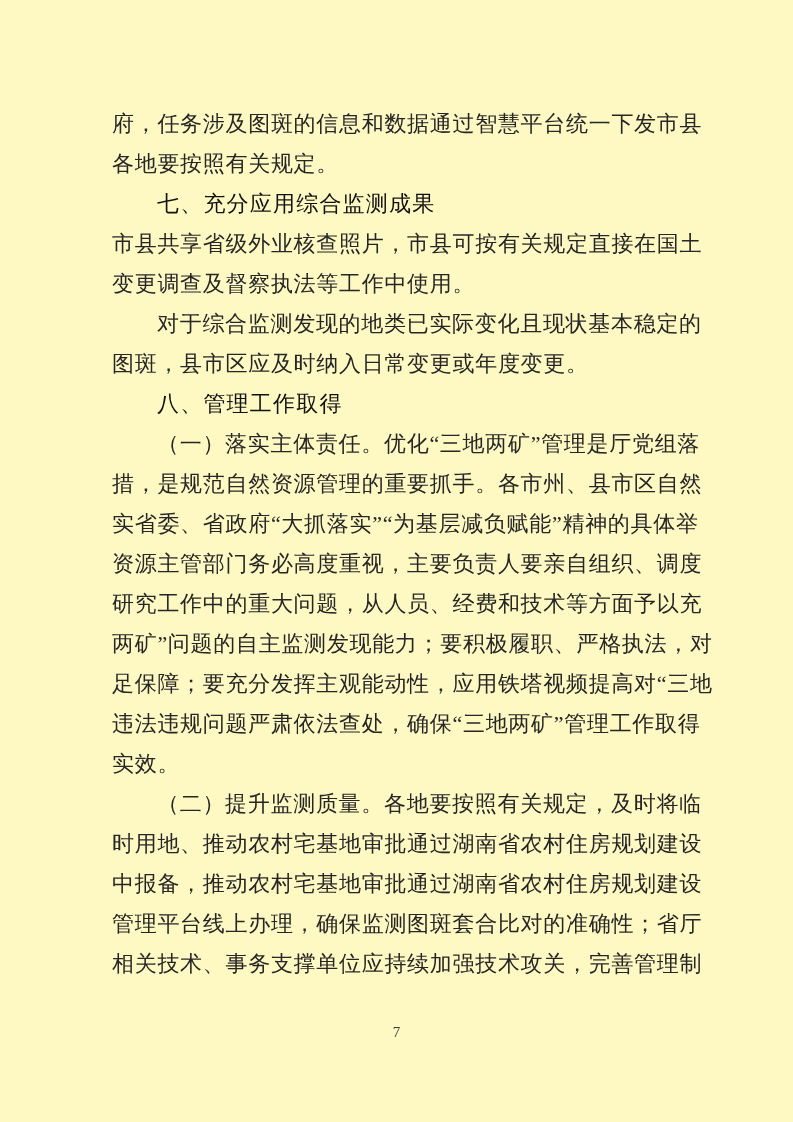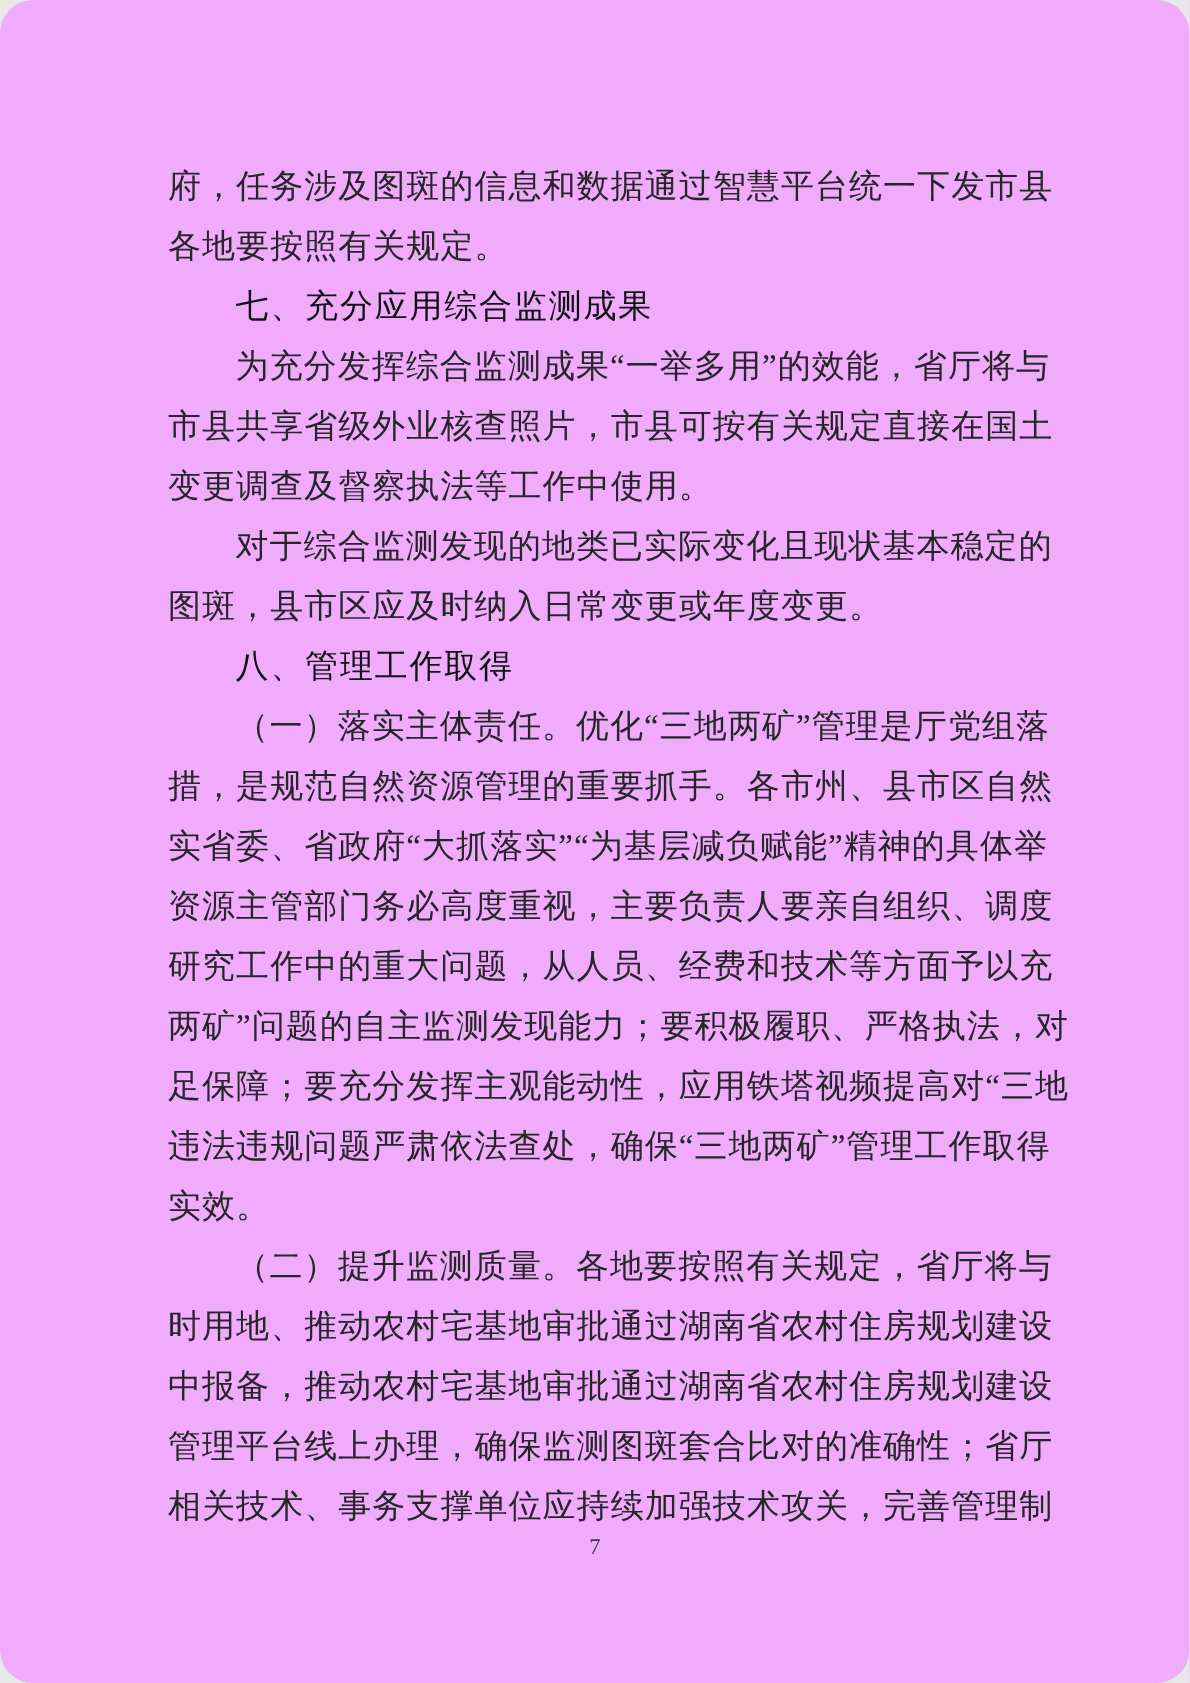--- a/index.html
+++ b/index.html
@@ -4,25 +4,24 @@
 <style>
   html, body {
     margin: 0;
     padding: 0;
     background: #e8e8e8;
   }
   .page {
     position: relative;
     width: 793px;
     height: 1122px;
-    background: #f0abfc;
+    background: #fef9c3;
     overflow: hidden;
     margin: 0 auto;
     font-family: "Liberation Serif", "DejaVu Serif", serif;
-    border-radius: 22px;
   }
   .content {
     position: absolute;
     left: 112px;
     top: 104px;
     width: 600px;
   }
   .line {
     height: 40px;
     line-height: 40px;
@@ -53,35 +52,34 @@
   }
 </style>
 </head>
 <body>
 
 <div class="page">
   <div class="content" id="content">
       <div class="line">府，任务涉及图斑的信息和数据通过智慧平台统一下发市县</div>
       <div class="line">各地要按照有关规定。</div>
       <div class="line heading indent">七、充分应用综合监测成果</div>
-      <div class="line indent">为充分发挥综合监测成果“一举多用”的效能，省厅将与</div>
       <div class="line">市县共享省级外业核查照片，市县可按有关规定直接在国土</div>
       <div class="line">变更调查及督察执法等工作中使用。</div>
       <div class="line indent">对于综合监测发现的地类已实际变化且现状基本稳定的</div>
       <div class="line">图斑，县市区应及时纳入日常变更或年度变更。</div>
       <div class="line heading indent">八、管理工作取得</div>
       <div class="line indent">（一）落实主体责任。优化“三地两矿”管理是厅党组落</div>
       <div class="line">措，是规范自然资源管理的重要抓手。各市州、县市区自然</div>
       <div class="line">实省委、省政府“大抓落实”“为基层减负赋能”精神的具体举</div>
       <div class="line">资源主管部门务必高度重视，主要负责人要亲自组织、调度</div>
       <div class="line">研究工作中的重大问题，从人员、经费和技术等方面予以充</div>
       <div class="line">两矿”问题的自主监测发现能力；要积极履职、严格执法，对</div>
       <div class="line">足保障；要充分发挥主观能动性，应用铁塔视频提高对“三地</div>
       <div class="line">违法违规问题严肃依法查处，确保“三地两矿”管理工作取得</div>
       <div class="line">实效。</div>
-      <div class="line indent">（二）提升监测质量。各地要按照有关规定，省厅将与</div>
+      <div class="line indent">（二）提升监测质量。各地要按照有关规定，及时将临</div>
       <div class="line">时用地、推动农村宅基地审批通过湖南省农村住房规划建设</div>
       <div class="line">中报备，推动农村宅基地审批通过湖南省农村住房规划建设</div>
       <div class="line">管理平台线上办理，确保监测图斑套合比对的准确性；省厅</div>
       <div class="line">相关技术、事务支撑单位应持续加强技术攻关，完善管理制</div>
     </div>
   <div class="page-number">7</div>
 </div>
 
 </body></html>

